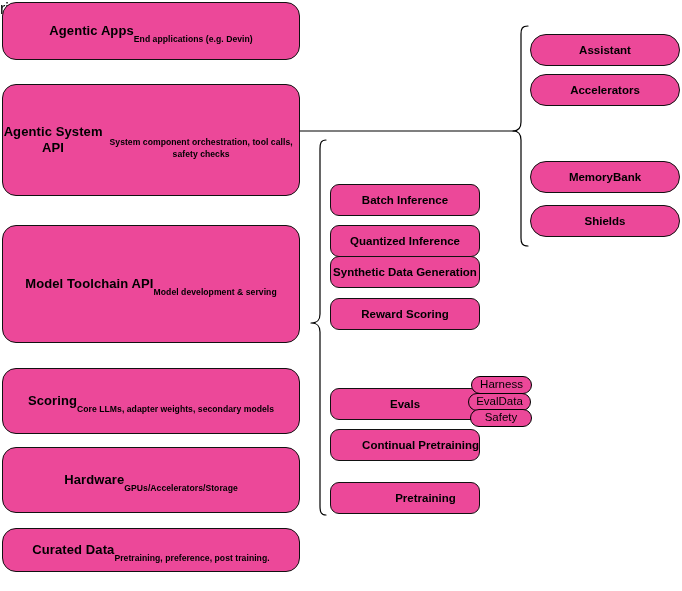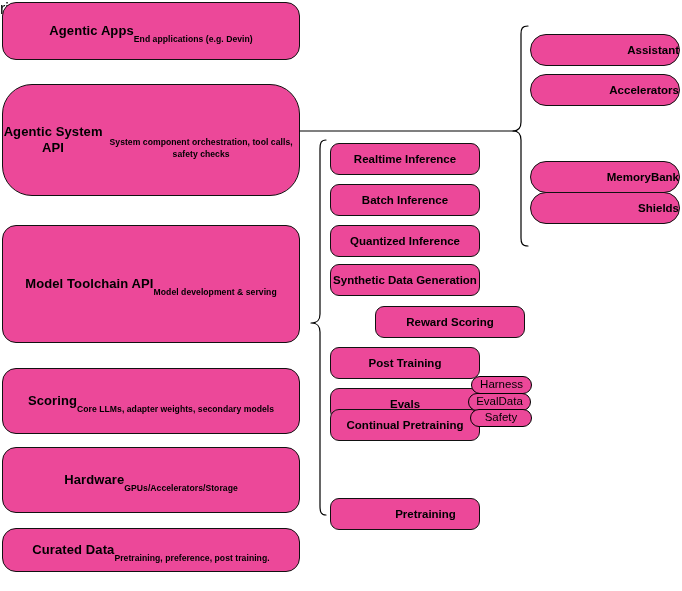--- a/index.html
+++ b/index.html
@@ -64,21 +64,20 @@
     font-size: 11.5px;
   }
 
   
   .right {
     left: 530px;
     width: 150px;
     height: 32px;
     border-radius: 16px;
     font-size: 11.5px;
-    justify-content: flex-end;
   }
 
   
   .chip {
     position: absolute;
     box-sizing: border-box;
     border: 1.3px solid #000000;
     background: #ec4899;
     border-radius: 999px;
     display: flex;
@@ -106,21 +105,21 @@
 <body>
 
 <div id="canvas">
 
   
   <div class="box layer" style="top:2px; height:58px;">
     <div class="title">Agentic Apps</div>
     <div class="subtitle">End applications (e.g. Devin)</div>
   </div>
 
-  <div class="box layer" style="top:84px; height:112px;border-radius:30px;">
+  <div class="box layer" style="top:84px; height:112px;">
     <div class="title">Agentic System API</div>
     <div class="subtitle">System component orchestration, tool calls, safety checks</div>
   </div>
 
   <div class="box layer" style="top:225px; height:118px;">
     <div class="title">Model Toolchain API</div>
     <div class="subtitle">Model development &amp; serving</div>
   </div>
 
   <div class="box layer" style="top:368px; height:66px;">
@@ -159,45 +158,39 @@
     <path d="M 20 4
              C 15 4, 14 7, 14 13
              L 14 178
              C 14 184, 12 187, 5 187
              C 12 187, 14 190, 14 196
              L 14 370
              C 14 376, 15 379, 20 379"></path>
   </svg>
 
   
-  <div class="box mid" style="top:143px;">
-    <span>Realtime Inference</span>
-  </div>
   <div class="box mid" style="top:225px;">
     <span>Quantized Inference</span>
   </div>
   <div class="box mid" style="top:184px;">
     <span>Batch Inference</span>
   </div>
-  <div class="box mid" style="top:264px;">
+  <div class="box mid" style="top:256px;">
     <span>Synthetic Data Generation</span>
   </div>
-  <div class="box mid" style="top:306px;margin-left:45px;">
+  <div class="box mid" style="top:298px;">
     <span>Reward Scoring</span>
-  </div>
-  <div class="box mid" style="top:347px;">
-    <span>Post Training</span>
   </div>
   <div class="box mid" style="top:388px;">
     <span>Evals</span>
   </div>
-  <div class="box mid" style="top:409px;">
+  <div class="box mid" style="top:429px;justify-content:flex-end;">
     <span>Continual Pretraining</span>
   </div>
-  <div class="box mid" style="top:498px;padding-left:41px;">
+  <div class="box mid" style="top:482px;padding-left:41px;">
     <span>Pretraining</span>
   </div>
 
   
   <div class="chip" style="left:471px; top:376px; width:61px; height:18px;">
     <span>Harness</span>
   </div>
   <div class="chip" style="left:468px; top:393px; width:63px; height:18px;">
     <span>EvalData</span>
   </div>
@@ -208,17 +201,17 @@
   
   <div class="box right" style="top:34px;">
     <span>Assistant</span>
   </div>
   <div class="box right" style="top:74px;">
     <span>Accelerators</span>
   </div>
   <div class="box right" style="top:161px;">
     <span>MemoryBank</span>
   </div>
-  <div class="box right" style="top:192px;">
+  <div class="box right" style="top:205px;">
     <span>Shields</span>
   </div>
 
 </div>
 
 </body></html>

